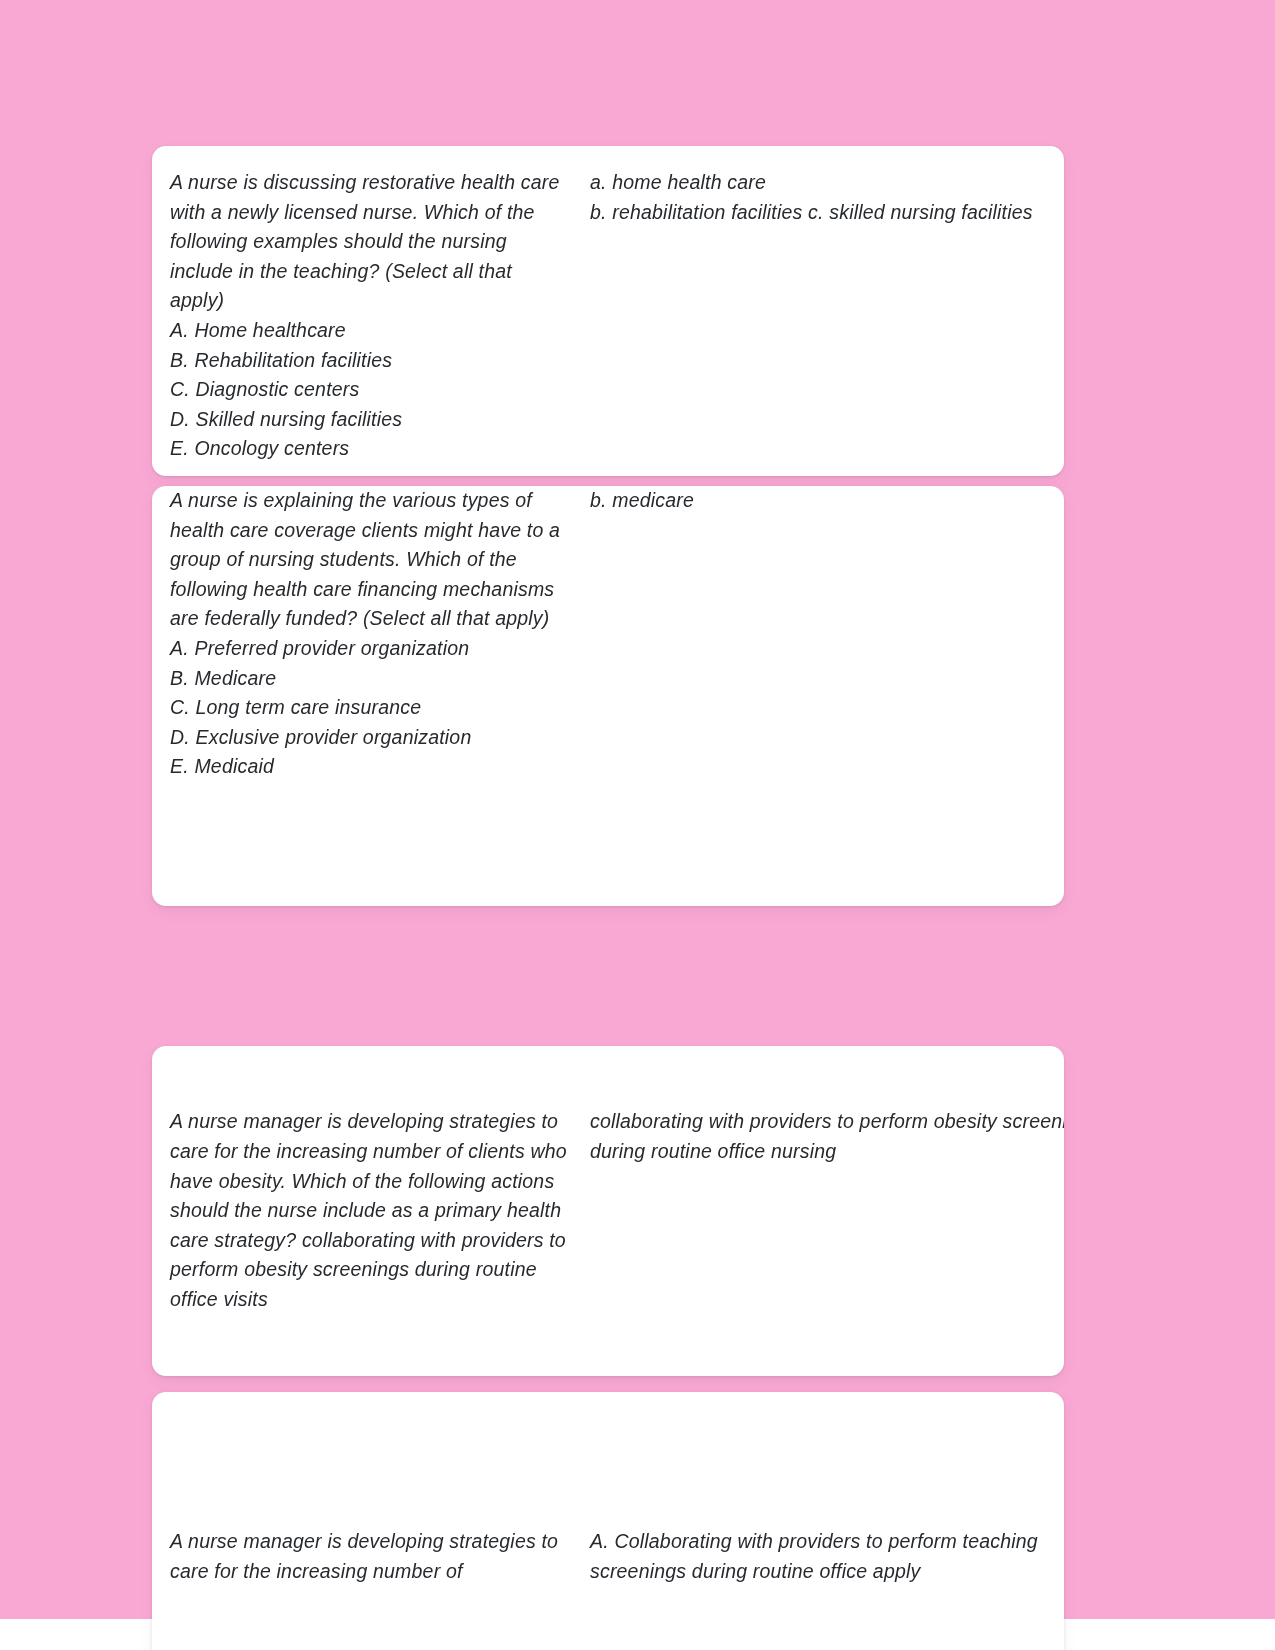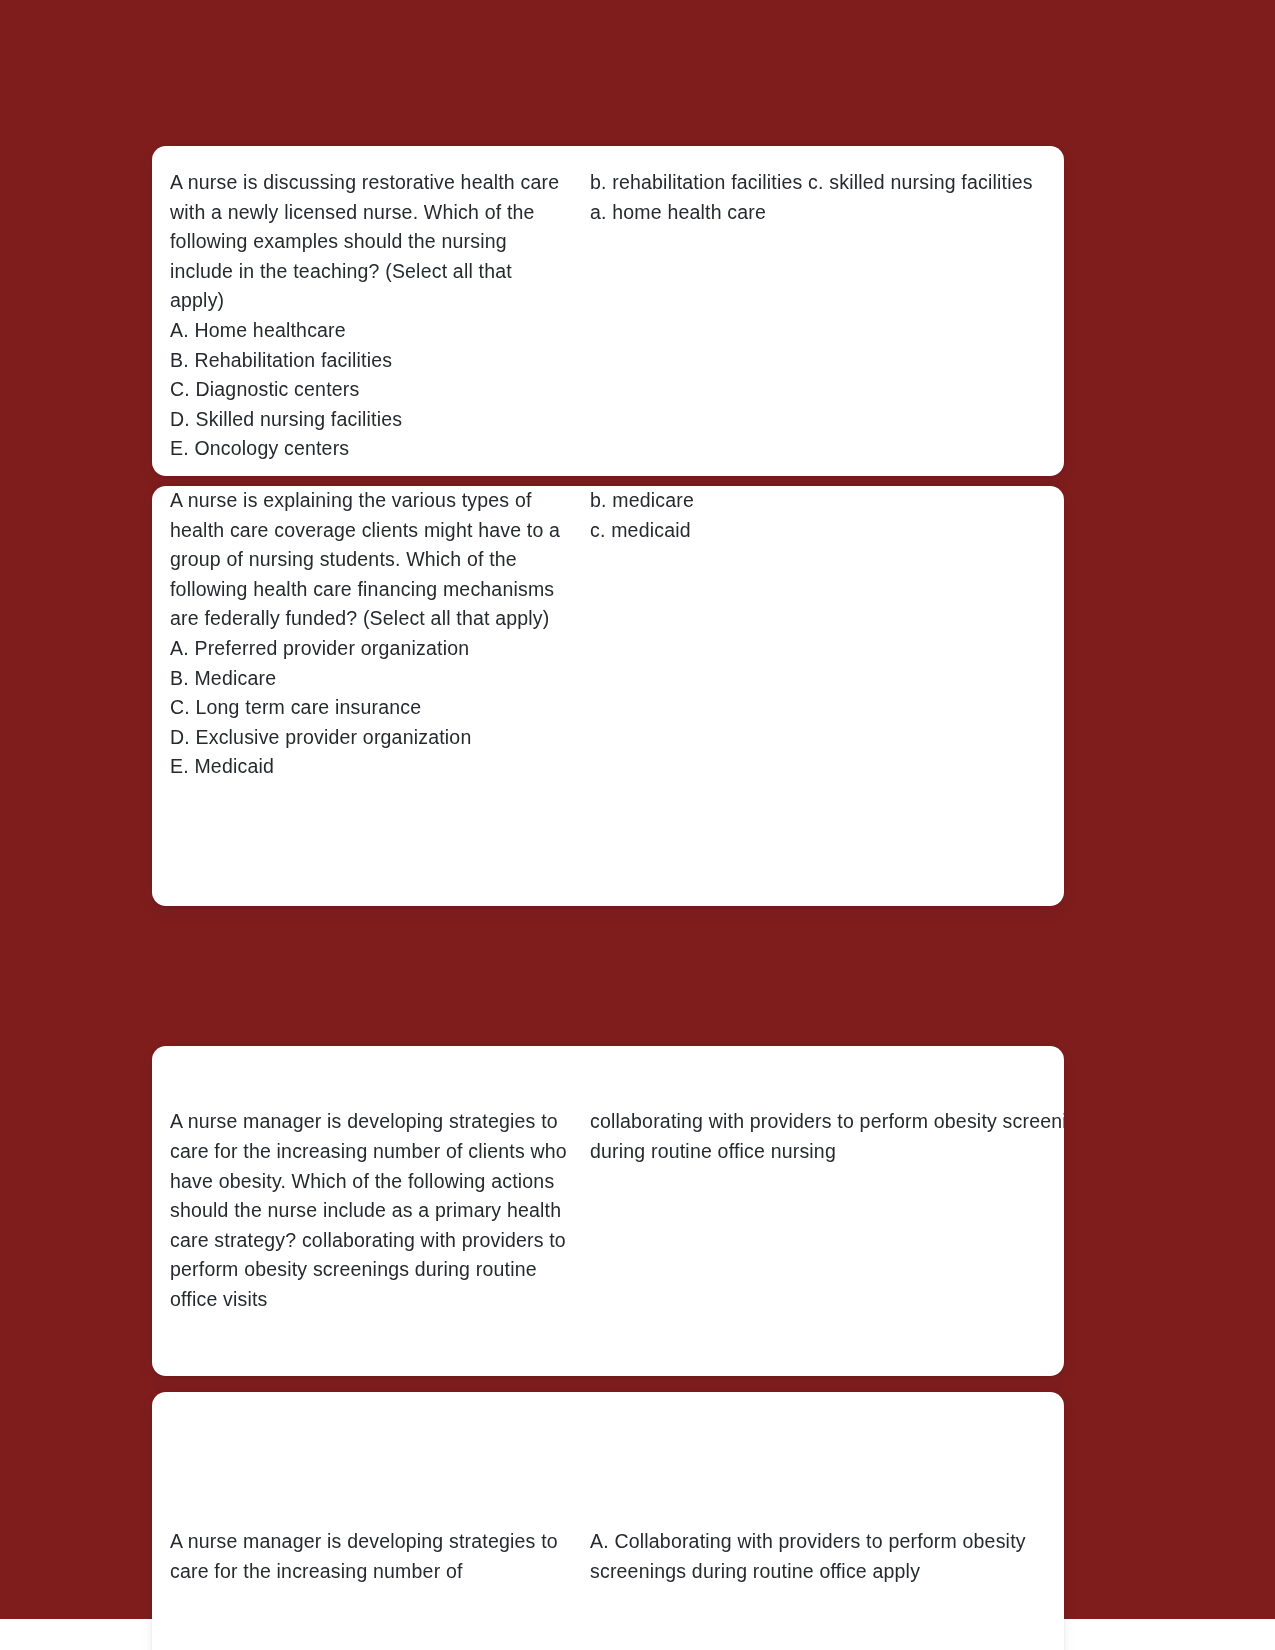--- a/index.html
+++ b/index.html
@@ -11,22 +11,23 @@
     width: 1275px;
     height: 1650px;
     overflow: hidden;
     font-family: "Liberation Sans", sans-serif;
     color: #2b2f33;
   }
   .page {
     position: relative;
     width: 1275px;
     height: 1619px;
-    background: #7f1d1d;
+    background: #f9a8d4;
     box-sizing: border-box;
+    font-style: italic;
   }
   .cards {
     position: absolute;
     left: 152px;
     top: 146px;
     width: 912px;
   }
   .card {
     background: #ffffff;
     border-radius: 14px;
@@ -108,39 +109,38 @@
       <div class="card-inner">
         <div class="col-question">
           <span class="qline qtext">A nurse is discussing restorative health care with a newly licensed nurse. Which of the following examples should the nursing include in the teaching? (Select all that apply)
 A. Home healthcare
 B. Rehabilitation facilities
 C. Diagnostic centers
 D. Skilled nursing facilities
 E. Oncology centers</span>
         </div>
         <div class="col-answer">
+          <span class="aline atext">a. home health care</span>
           <span class="aline atext">b. rehabilitation facilities c. skilled nursing facilities</span>
-          <span class="aline atext">a. home health care</span>
         </div>
       </div>
     </div>
 
     <div class="card" id="card-2">
       <div class="card-inner">
         <div class="col-question">
           <span class="qline qtext">A nurse is explaining the various types of health care coverage clients might have to a group of nursing students. Which of the following health care financing mechanisms are federally funded? (Select all that apply)
 A. Preferred provider organization
 B. Medicare
 C. Long term care insurance
 D. Exclusive provider organization
 E. Medicaid</span>
         </div>
         <div class="col-answer">
           <span class="aline atext">b. medicare</span>
-          <span class="aline atext">c. medicaid</span>
         </div>
       </div>
     </div>
 
     <div class="card" id="card-3">
       <div class="card-inner">
         <div class="col-question">
           <span class="qline qtext">A nurse manager is developing strategies to care for the increasing number of clients who have obesity. Which of the following actions should the nurse include as a primary health care strategy? collaborating with providers to perform obesity screenings during routine office visits</span>
         </div>
         <div class="col-answer">
@@ -149,20 +149,20 @@
         </div>
       </div>
     </div>
 
     <div class="card" id="card-4">
       <div class="card-inner">
         <div class="col-question">
           <span class="qline qtext">A nurse manager is developing strategies to care for the increasing number of</span>
         </div>
         <div class="col-answer answer-wide">
-          <span class="aline atext">A. Collaborating with providers to perform obesity</span>
+          <span class="aline atext">A. Collaborating with providers to perform teaching</span>
           <span class="aline atext">screenings during routine office apply</span>
         </div>
       </div>
     </div>
 
   </div>
 </div>
 
 </body></html>

